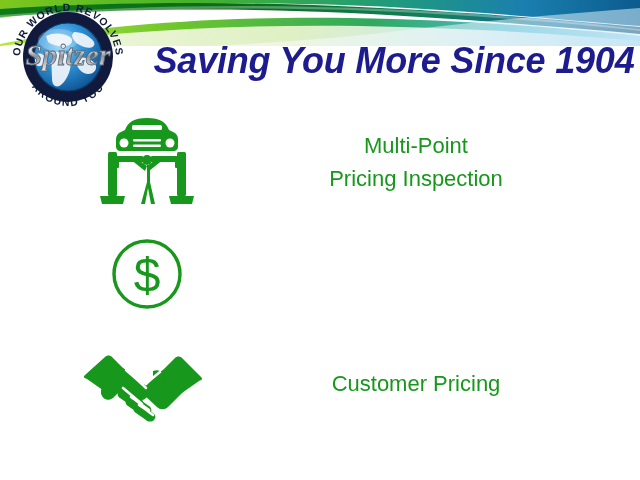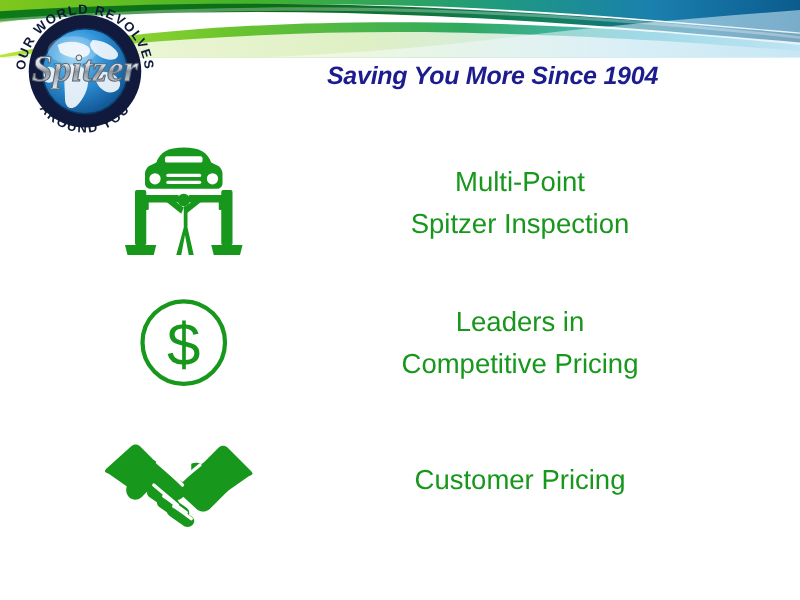--- a/index.html
+++ b/index.html
@@ -40,21 +40,21 @@
   }
   #logo svg { display: block; }
 
   
   #headline {
     position: absolute;
     left: 150px;
     top: 44px;
     width: 488px;
     text-align: center;
-    font-size: 20px;
+    font-size: 36px;
     line-height: 34px;
     font-weight: bold;
     font-style: italic;
     color: #1c1c8e;
     letter-spacing: -0.2px;
     white-space: nowrap;
   }
 
   
   .feature-row {
@@ -229,34 +229,30 @@
 
           <circle cx="52" cy="44" r="5"></circle>
           <path d="M52,49 L52,66 L46,88 L50,88 L53,72 L56,88 L60,88 L55,66 L55,49 Z"></path>
           <path d="M52,50 L38,40 L35,43 L50,55 Z"></path>
           <path d="M52,50 L66,40 L69,43 L54,55 Z"></path>
         </g>
       </svg>
     </div>
     <div class="feature-text">
       <span class="tline">Multi-Point</span>
-      <span class="tline">Spitzer Inspection</span>
+      <span class="tline">Pricing Inspection</span>
     </div>
   </div>
 
   <div class="feature-row" id="row-pricing">
     <div class="feature-icon">
       <svg width="78" height="78" viewBox="0 0 78 78" xmlns="http://www.w3.org/2000/svg">
         <circle cx="39" cy="39" r="33" fill="none" stroke="#17971b" stroke-width="3.4"></circle>
         <text x="39" y="57" text-anchor="middle" font-family="'Liberation Sans', sans-serif" font-size="48" font-weight="normal" fill="#17971b">$</text>
       </svg>
-    </div>
-    <div class="feature-text">
-      <span class="tline">Leaders in</span>
-      <span class="tline">Competitive Pricing</span>
     </div>
   </div>
 
   <div class="feature-row" id="row-service">
     <div class="feature-icon">
       <svg width="120" height="82" viewBox="0 0 120 82" xmlns="http://www.w3.org/2000/svg">
         <g fill="#17971b">
 
           <path d="M2,32 L22,14 C24,12 27,12 29,14 L44,29 L24,50 L4,36 C1,35 0,34 2,32 Z"></path>
 

